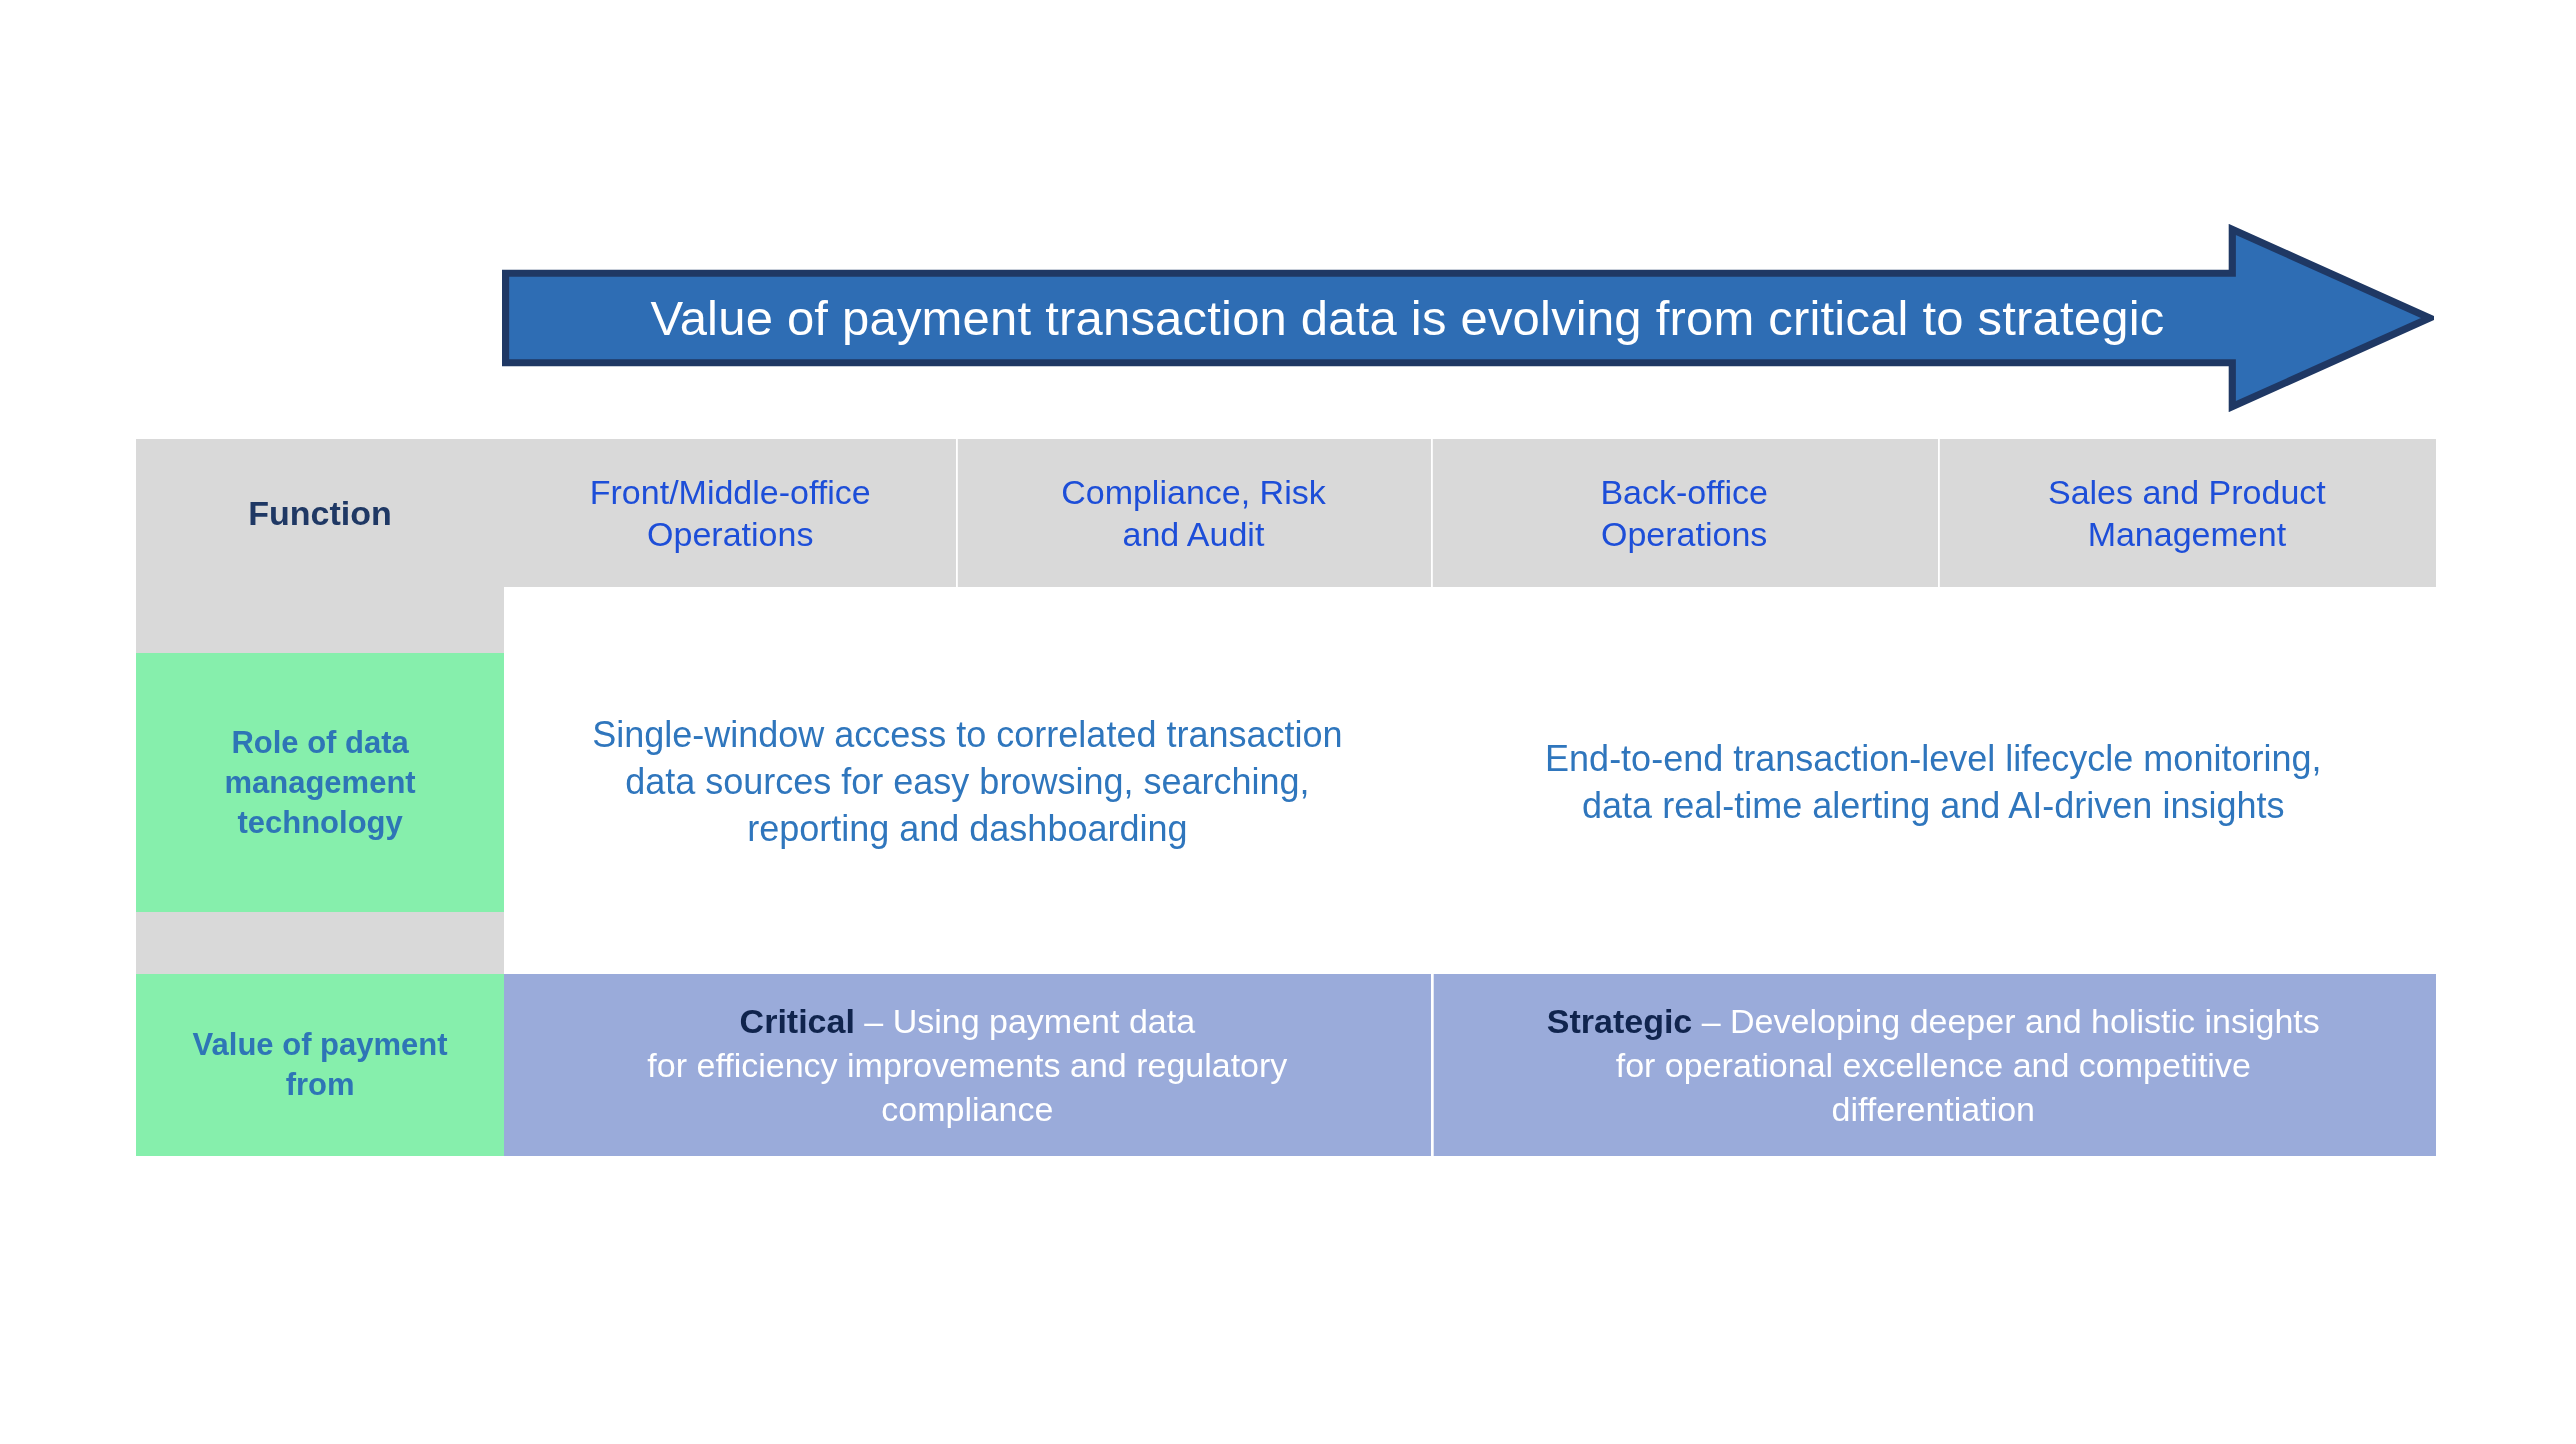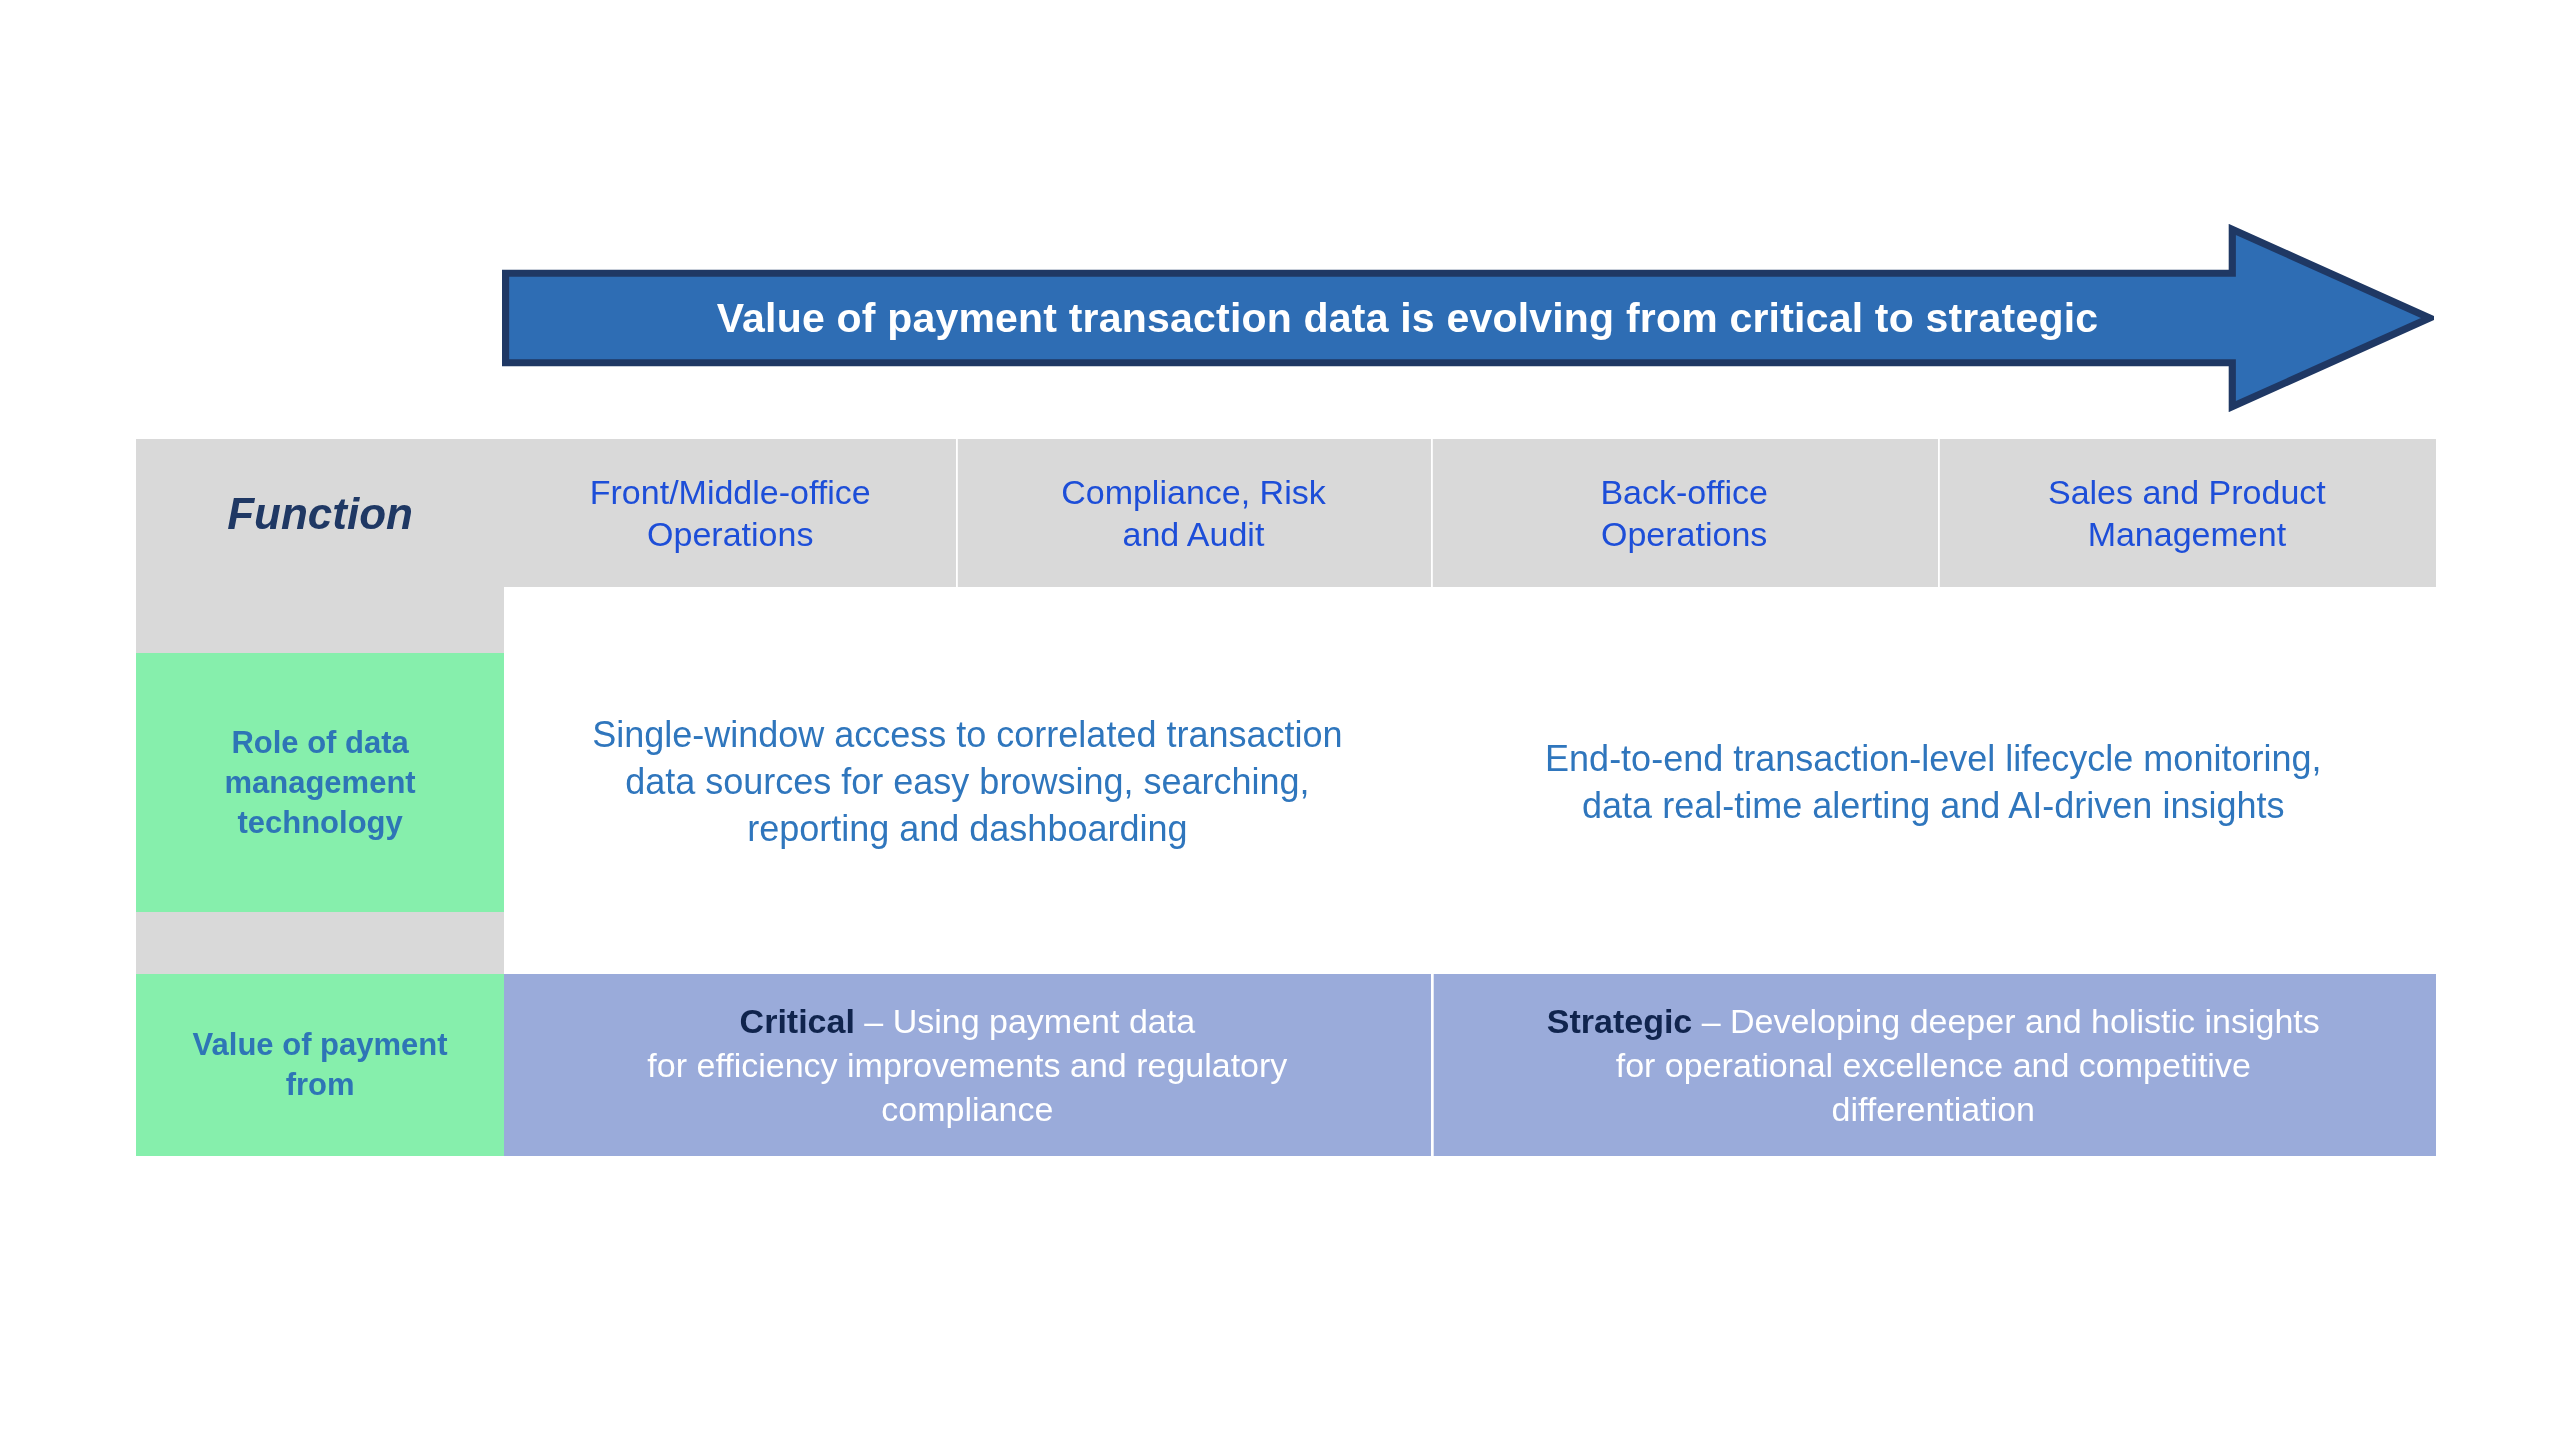--- a/index.html
+++ b/index.html
@@ -32,22 +32,22 @@
   #arrow-banner-label {
     position: absolute;
     left: 0;
     top: 0;
     width: 1811px;
     height: 188px;
     display: flex;
     align-items: center;
     justify-content: center;
     color: #ffffff;
-    font-size: 41px;
-    font-weight: 700;
+    font-size: 49px;
+    font-weight: 400;
     letter-spacing: 0.2px;
     white-space: nowrap;
     pointer-events: none;
   }
 
   
   #matrix-table {
     position: absolute;
     left: 136px;
     top: 439px;
@@ -104,24 +104,23 @@
     height: 178px;
     background: #9aabda;
     border-bottom: 4.5px solid #1f3864;
   }
   tr.value-row td.rowlabel { background: #86efac; }
   tr.value-row td.val-sep { box-shadow: inset 2.7px 0 0 #ffffff; }
 
   
   .hdr-fn {
     color: #1f3864;
-    font-size: 44px;
+    font-size: 34px;
     font-weight: bold;
     line-height: 1.25;
-    font-style: italic;
   }
   .hdr-col {
     color: #1d4ed8;
     font-size: 34px;
     font-weight: 400;
     line-height: 1.25;
     padding: 0 16px;
   }
   .rowlabel-text {
     color: #2e75b6;

